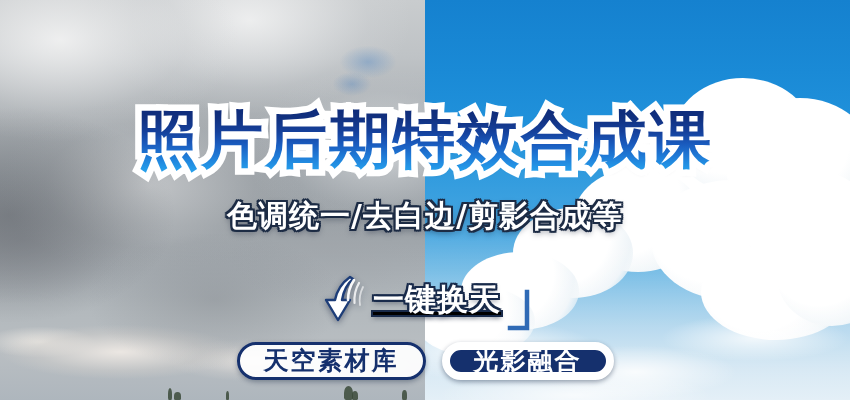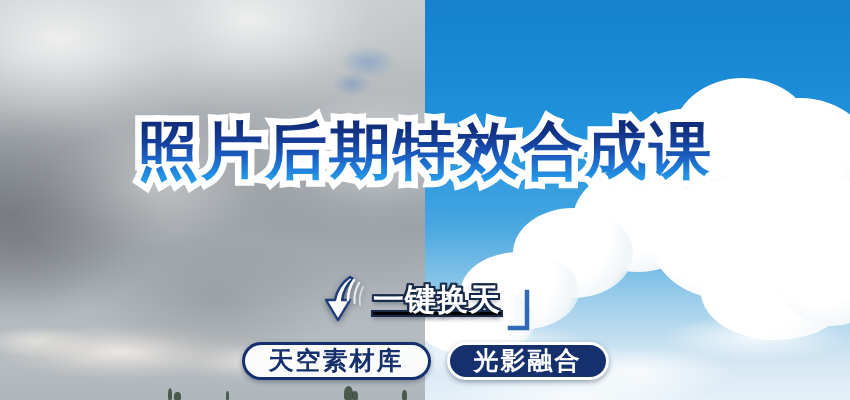--- a/index.html
+++ b/index.html
@@ -84,21 +84,21 @@
       radial-gradient(ellipse 170px 30px at 150px 165px, rgba(255,255,255,.75) 0%, rgba(255,255,255,0) 80%),
       linear-gradient(180deg, rgba(255,255,255,0) 0%, rgba(255,255,255,.28) 55%, rgba(255,255,255,.5) 100%);
   }
 
   
   .foliage{ position:absolute; left:0; bottom:0; width:425px; height:26px; }
   .foliage span{ position:absolute; bottom:0; display:block; background:#3b4a3a; border-radius:50% 50% 20% 20%; opacity:.85;}
 
   
   .title{
-    position:absolute; left:0; top:116px; width:850px;
+    position:absolute; left:0; top:105px; width:850px;
     text-align:center;
     font-family:"DejaVu Sans","Liberation Sans",sans-serif;
     font-weight:700;
     font-size:62px;
     line-height:70px;
     letter-spacing:2px;
     white-space:nowrap;
   }
   .title .stroke{
     position:absolute; left:0; top:0; width:100%;
@@ -182,21 +182,21 @@
     white-space:nowrap; display:flex; align-items:center;
   }
   .pill-light{
     background:rgba(255,255,255,.93);
     border:3px solid #15306d;
     color:#15306d;
     box-shadow:0 2px 5px rgba(10,25,55,.35);
   }
   .pill-dark{
     background:#15306d;
-    border:3px solid #ffffff;
+    border:8px solid #ffffff;
     color:#ffffff;
     box-shadow:0 2px 5px rgba(10,25,55,.4);
   }
 </style>
 </head>
 <body>
 
 <div id="banner">
 
   <div class="sky-left"></div>
@@ -226,20 +226,21 @@
     <span style="left:352px;  width:6px;  height:9px;"></span>
     <span style="left:402px;  width:5px;  height:10px;"></span>
   </div>
 
   <div class="title">
     <span class="stroke">照片后期特效合成课</span>
     <span class="fill">照片后期特效合成课</span>
   </div>
 
   <div class="subtitle">
+    <div>色调统一/去白边/剪影合成等</div>
   </div>
 
   <div class="oneclick-row">
 
     <svg class="arrow-icon" viewBox="0 0 46 52">
       <path d="M31 3 C24 8 18 16 16 26 L16 26 L7 26 L19 46 L31 26 L23 26 C24.5 17 28 10 34 5 Z" fill="#ffffff" stroke="#1d3d78" stroke-width="2.4" stroke-linejoin="round"></path>
       <path d="M35 6 C31 12 29 19 29 26" fill="none" stroke="#ffffff" stroke-width="2.6" stroke-linecap="round" opacity=".95"></path>
       <path d="M40 9 C36.5 15 35 22 35.5 29" fill="none" stroke="#ffffff" stroke-width="2.2" stroke-linecap="round" opacity=".8"></path>
       <path d="M44 13 C41 19 40 25 41 31" fill="none" stroke="#ffffff" stroke-width="1.8" stroke-linecap="round" opacity=".6"></path>
     </svg>

